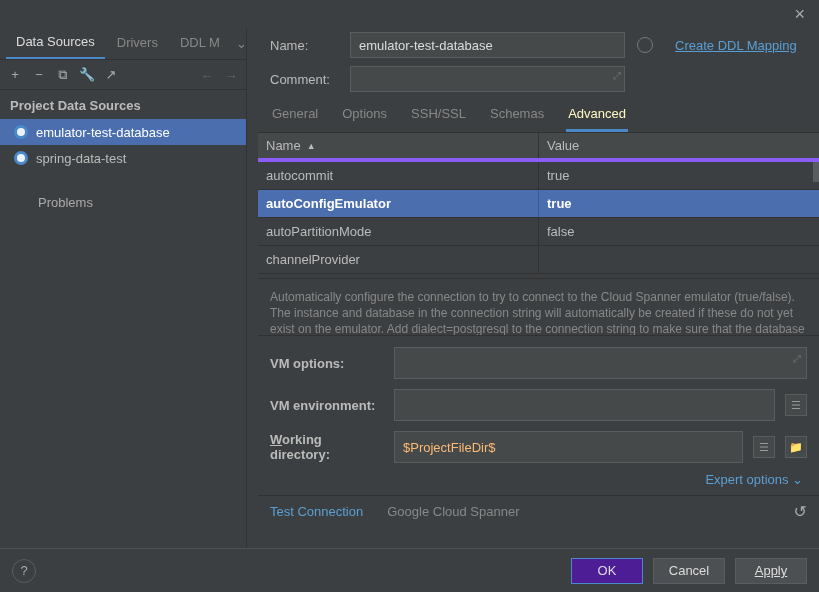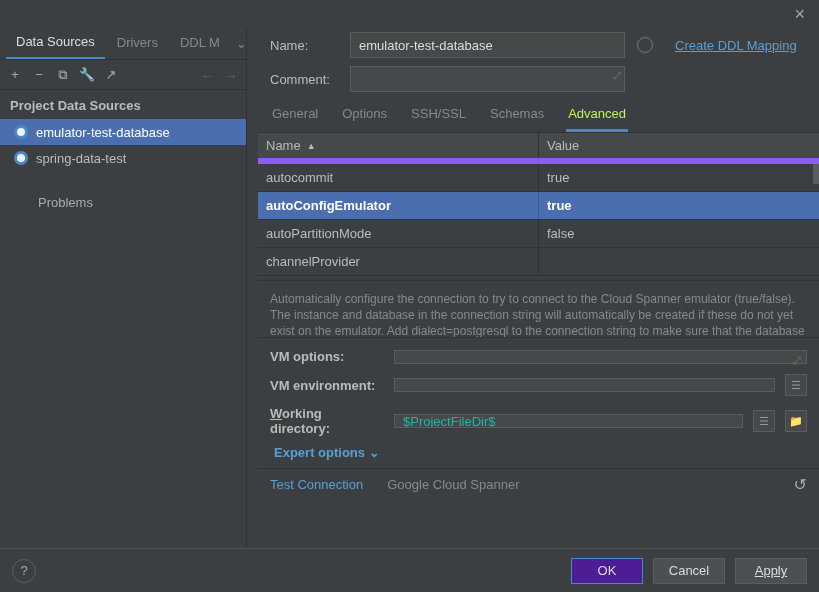--- a/index.html
+++ b/index.html
@@ -36,44 +36,44 @@
 .form-label { width: 70px; color: #bbb; }
 .text-input { background: #45494a; border: 1px solid #5a5d5f; color: #ddd; height: 26px; padding: 0 8px; outline: none; }
 .name-input { width: 275px; }
 .circle-indicator { width: 16px; height: 16px; border: 1px solid #777; border-radius: 50%; margin-left: 2px; }
 .link { color: #5a9fd4; cursor: pointer; margin-left: 12px; text-decoration: underline; }
 .comment-input { width: 275px; position: relative; }
 .expand-corner { position: absolute; right: 4px; top: 4px; color: #777; font-size: 10px; }
 
 .inner-tabs { display: flex; gap: 20px; padding: 10px 12px 0; border-bottom: 1px solid #323232; }
 .itab { padding: 0 2px 8px; color: #888; cursor: pointer; }
-.itab.active { color: #bef264; border-bottom: 3px solid #4a88c7; }
-
-.table-header { display: flex; background: #45494a; border-bottom: 6px solid #8b5cf6; }
+.itab.active { color: #fef9c3; border-bottom: 3px solid #4a88c7; }
+
+.table-header { display: flex; background: #45494a; border-bottom: 4px solid #8b5cf6; }
 .th { padding: 5px 8px; color: #bbb; }
 .col-name { width: 281px; border-right: 1px solid #323232; display: flex; align-items: center; gap: 6px; }
 .col-value { flex: 1; }
 .sort-arrow { font-size: 9px; }
 
 .table-body { overflow-y: auto; position: relative; }
 .tr { display: flex; border-bottom: 1px solid #323232; }
 .td { padding: 6px 8px; }
 .tr .col-name { border-right: 1px solid #323232; text-align: center; }
 .tr.sel { background: #4b6eaf; color: #fff; font-weight: 600; }
 .tr.sel .col-name { border-right-color: #3a5a95; }
 .scroll-ind { position: absolute; right: 0; top: 0; width: 6px; height: 20px; background: #5a5d5f; }
 
 .desc-box { background: #3c3f41; padding: 10px 12px; color: #888; font-size: 12px; line-height: 1.35; height: 58px; overflow: hidden; border-top: 1px solid #323232; border-bottom: 1px solid #323232; margin-top: 4px; }
 
 .opt-row { display: flex; align-items: center; padding: 5px 12px; gap: 10px; }
 .opt-label { width: 114px; color: #bbb; font-weight: bold; }
-.opt-input { flex: 1; background: #45494a; border: 1px solid #5a5d5f; color: #14b8a6; height: 14px; padding: 0 8px; position: relative; }
+.opt-input { flex: 1; background: #45494a; border: 1px solid #5a5d5f; color: #fdba74; height: 32px; padding: 0 8px; position: relative; }
 .small-btn { width: 22px; height: 22px; background: #45494a; border: 1px solid #5a5d5f; color: #999; display: flex; align-items: center; justify-content: center; font-size: 11px; }
 
-.expert-row { padding: 4px 16px 8px; font-weight: bold; }
+.expert-row { text-align: right; padding: 4px 16px 8px; }
 .expert-link { color: #5a9fd4; cursor: pointer; }
 
 .bottom-links { display: flex; align-items: center; padding: 6px 12px 10px; gap: 24px; border-top: 1px solid #323232; }
 .test-conn { color: #5a9fd4; cursor: pointer; }
 .driver-name { color: #888; }
 .revert { margin-left: auto; color: #aaa; cursor: pointer; font-size: 16px; }
 
 .footer { height: 44px; border-top: 1px solid #515151; background: #3c3f41; display: flex; align-items: center; padding: 0 12px; gap: 10px; }
 .help-btn { width: 24px; height: 24px; border: 1px solid #5a5d5f; border-radius: 50%; display: flex; align-items: center; justify-content: center; color: #aaa; cursor: pointer; }
 .footer-spacer { flex: 1; }

